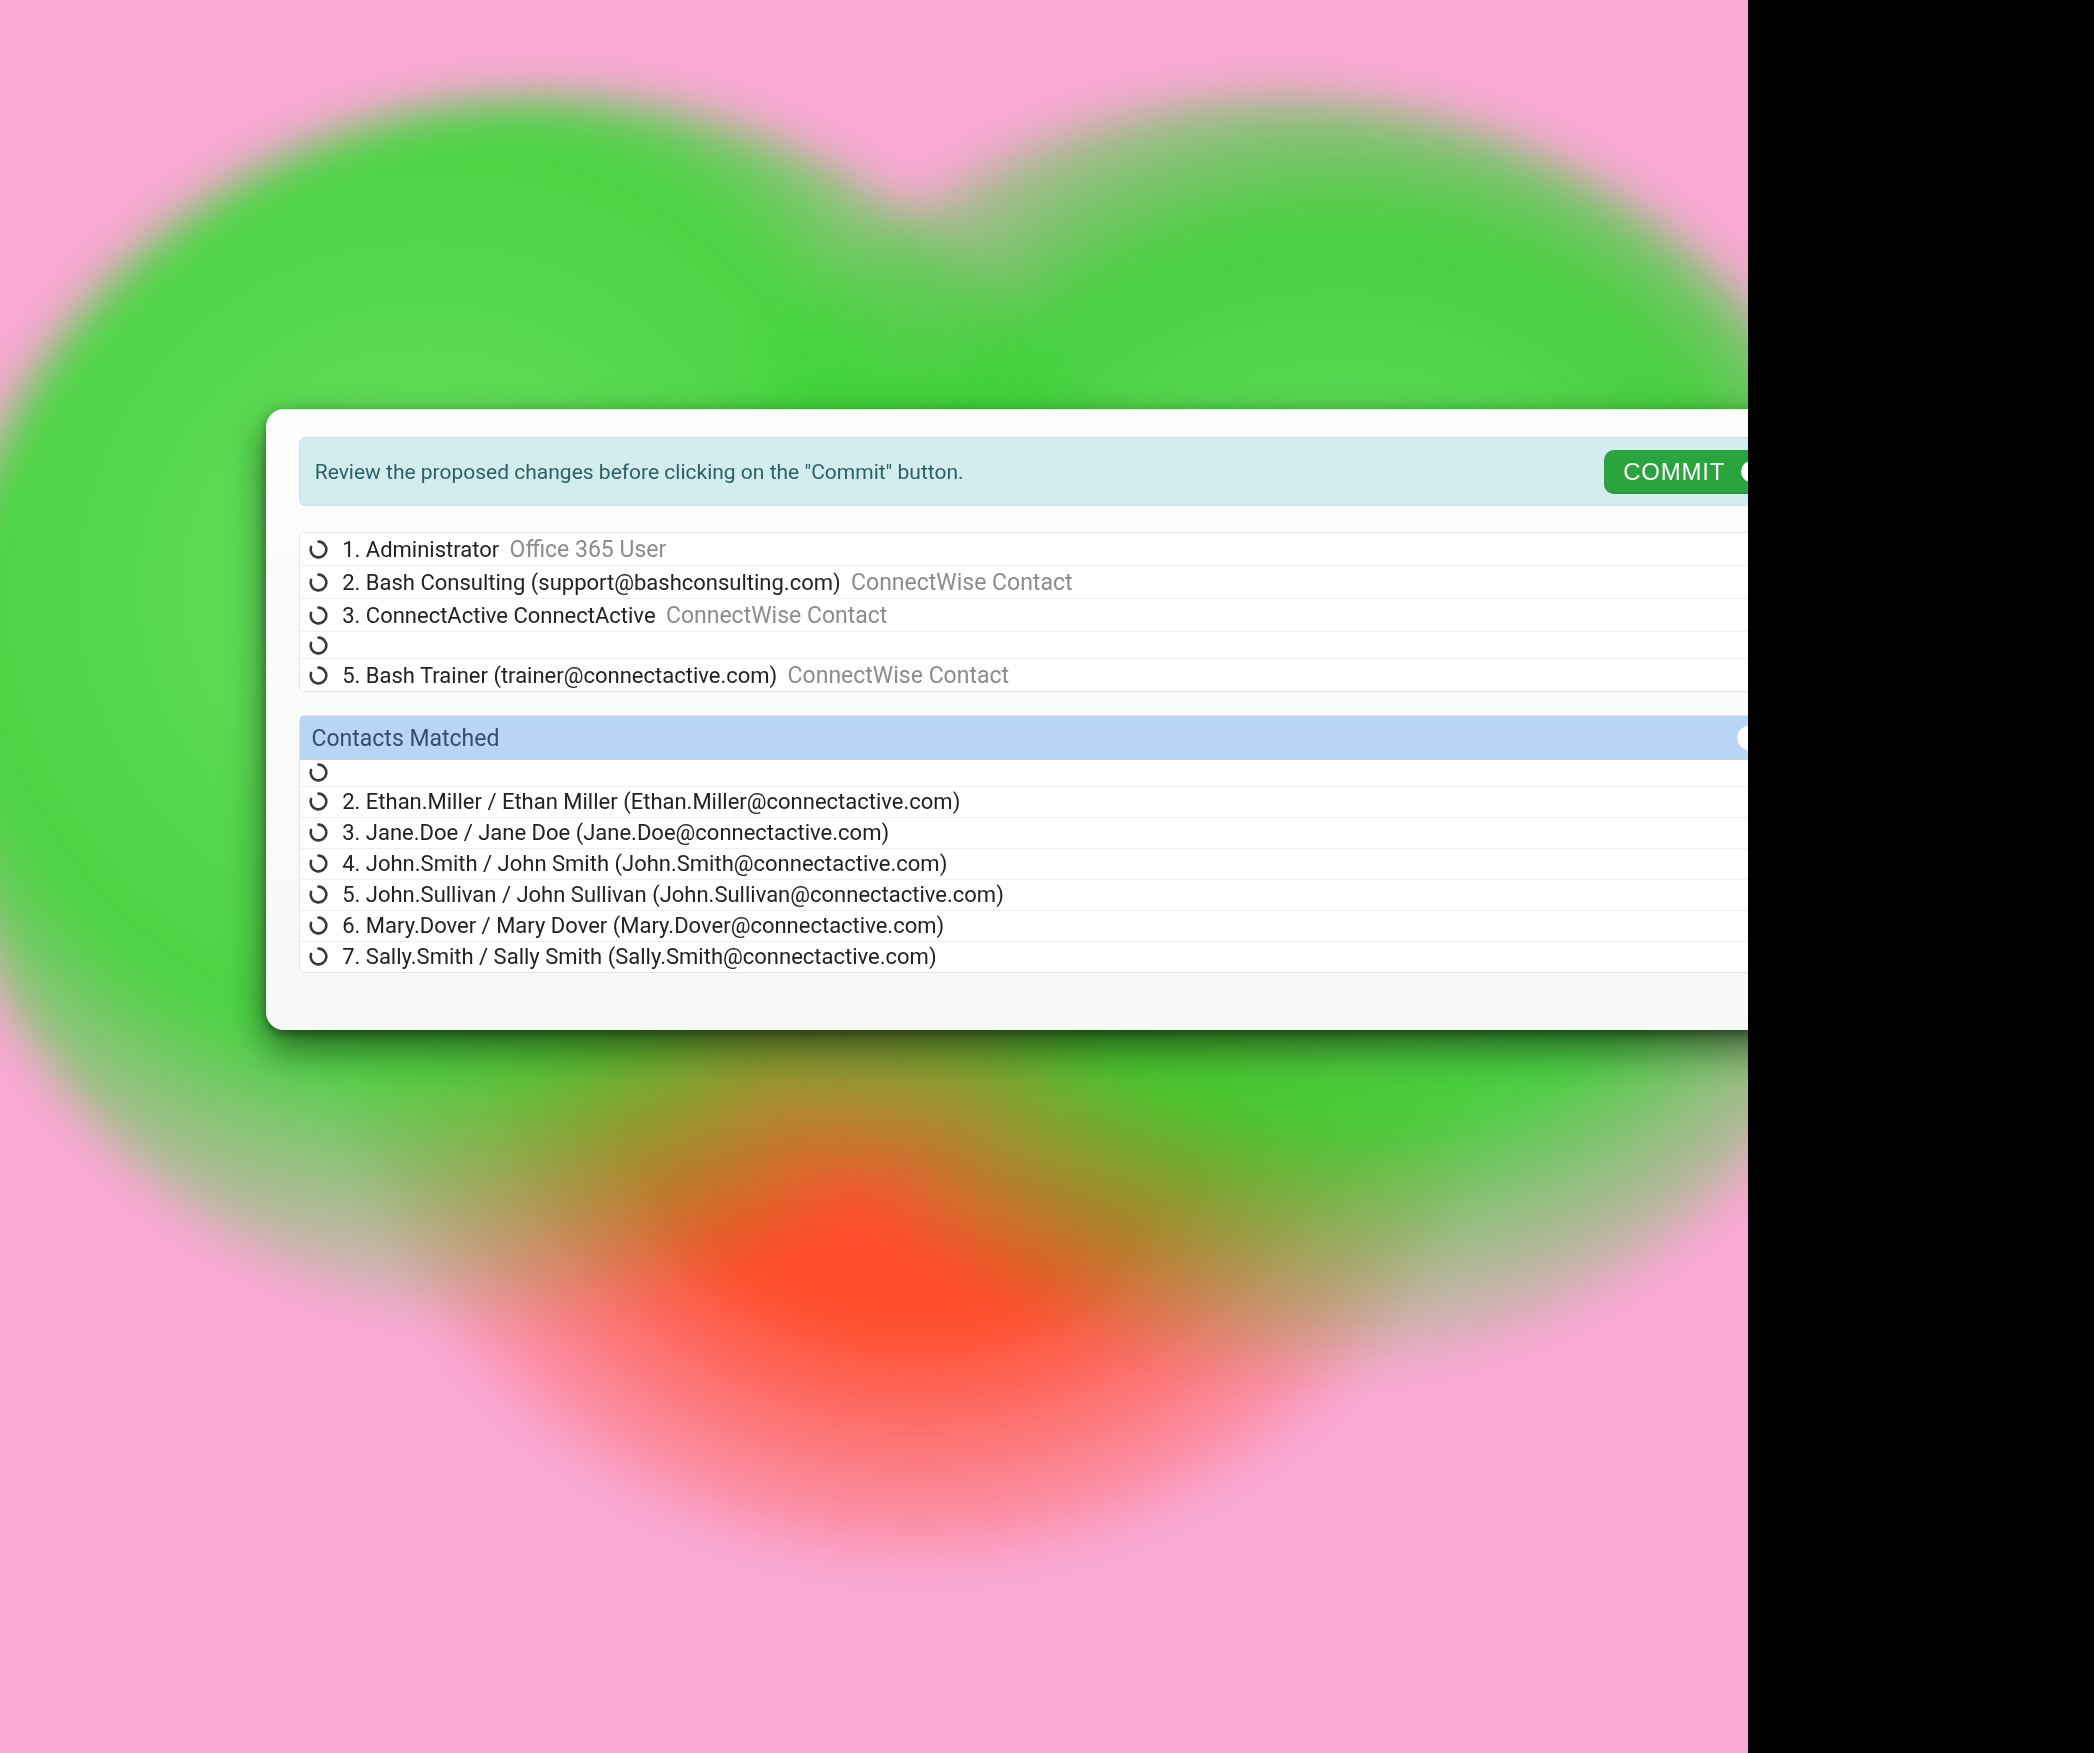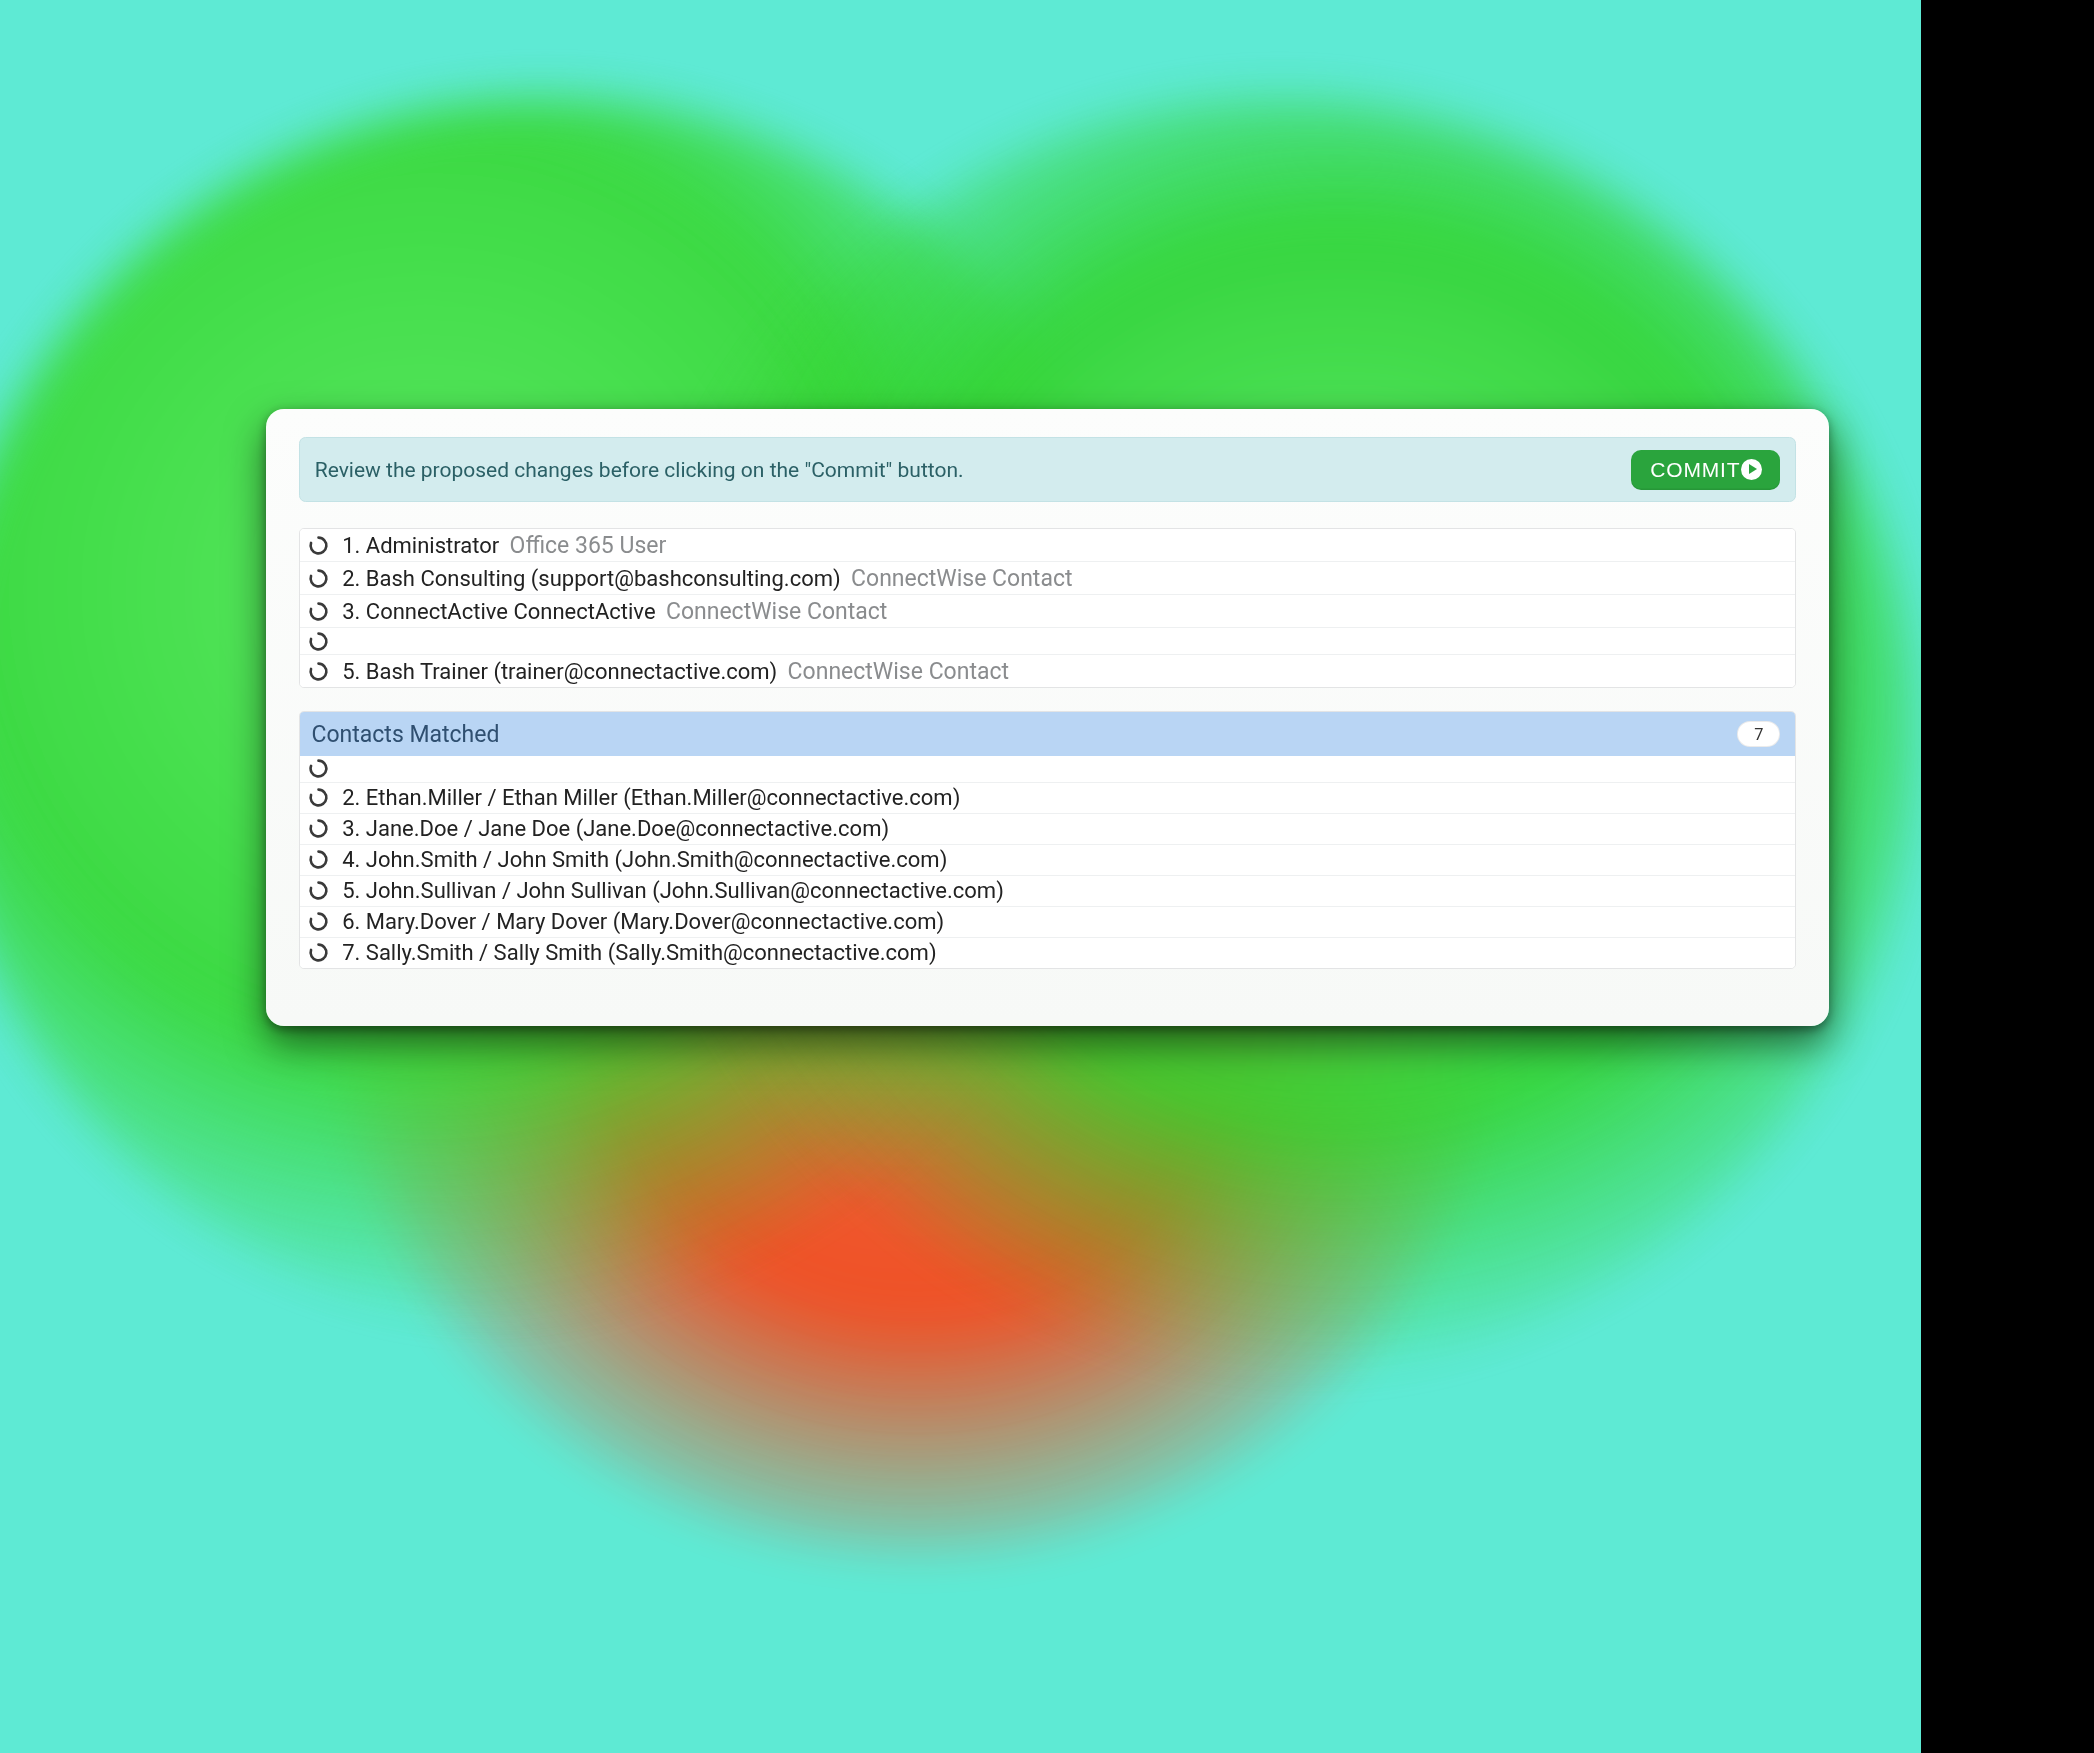--- a/index.html
+++ b/index.html
@@ -6,23 +6,23 @@
     margin: 0;
     padding: 0;
     width: 100%;
     height: 100%;
     background: #000;
     font-family: -apple-system, BlinkMacSystemFont, "Segoe UI", Roboto, "Helvetica Neue", Arial, sans-serif;
     font-size: 24px;
   }
   .canvas {
     position: relative;
-    width: 1921px;
+    width: 1748px;
     height: 1754px;
-    background: #5eead4;
+    background: #f9a8d4;
     overflow: hidden;
   }
 
   
   .bg-blob {
     position: absolute;
     border-radius: 50%;
     filter: blur(23px) saturate(1.25);
     opacity: 0.9;
   }
@@ -68,25 +68,25 @@
   }
   .info-text {
     font-size: 21px;
   }
   .commit-btn {
     background: #2aa43d;
     color: #fff;
     border: none;
     border-radius: 10px;
     padding: 8.2px 18px 8.2px 19.6px;
-    font-size: 21px;
+    font-size: 24px;
     letter-spacing: 0.8px;
     display: flex;
     align-items: center;
-    gap: 1px;
+    gap: 16px;
     cursor: pointer;
     box-shadow: inset 0 -1.6px 0 rgba(0,0,0,0.08);
   }
   .commit-btn .icon-circle {
     width: 21px; height: 21px;
     border-radius: 50%;
     background: #fff;
     position: relative;
   }
   .commit-btn .icon-circle::after {

